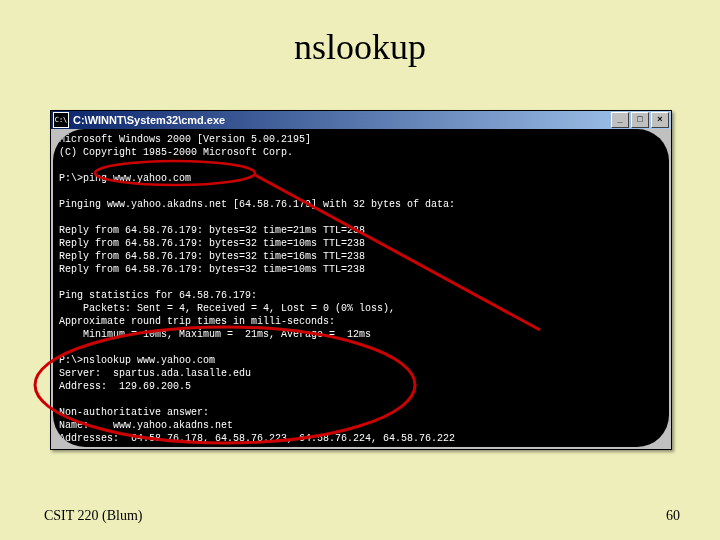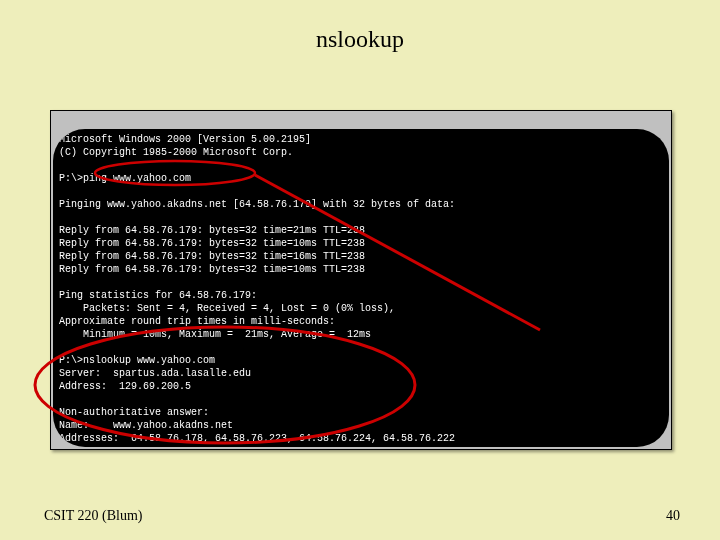--- a/index.html
+++ b/index.html
@@ -7,21 +7,21 @@
     padding: 0;
     width: 720px;
     height: 540px;
     background: #eeeebb;
     font-family: "Times New Roman", serif;
     position: relative;
     overflow: hidden;
   }
   .slide-title {
     text-align: center;
-    font-size: 24px;
+    font-size: 36px;
     margin-top: 26px;
     margin-bottom: 18px;
     color: #000;
   }
   .cmd-window {
     position: absolute;
     left: 50px;
     top: 110px;
     width: 620px;
     height: 338px;
@@ -120,20 +120,29 @@
     height: 540px;
     pointer-events: none;
   }
 </style>
 </head>
 <body>
 
 <div class="slide-title">nslookup</div>
 
 <div class="cmd-window">
+  <div class="titlebar">
+    <div class="sys-icon"></div>
+    <div class="title-text">C:\WINNT\System32\cmd.exe</div>
+    <div class="win-btns">
+      <div class="win-btn">_</div>
+      <div class="win-btn">□</div>
+      <div class="win-btn">×</div>
+    </div>
+  </div>
   <div class="terminal" id="terminal">Microsoft Windows 2000 [Version 5.00.2195]
 (C) Copyright 1985-2000 Microsoft Corp.
 
 P:\&gt;ping www.yahoo.com
 
 Pinging www.yahoo.akadns.net [64.58.76.179] with 32 bytes of data:
 
 Reply from 64.58.76.179: bytes=32 time=21ms TTL=238
 Reply from 64.58.76.179: bytes=32 time=10ms TTL=238
 Reply from 64.58.76.179: bytes=32 time=16ms TTL=238
@@ -166,13 +175,13 @@
 
   <line x1="540" y1="330" x2="255" y2="175" stroke="#cc0000" stroke-width="3"></line>
 </svg>
 
 <div class="annotation-label">
   <br>
   <span>works</span>
 </div>
 
 <div class="footer-left">CSIT 220 (Blum)</div>
-<div class="footer-right">40</div>
+<div class="footer-right">60</div>
 
 </body></html>

